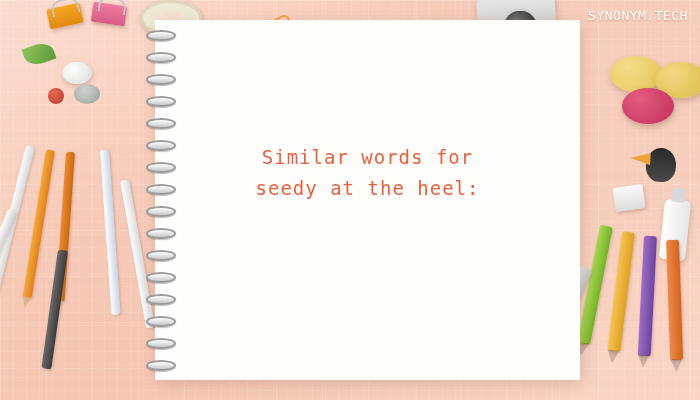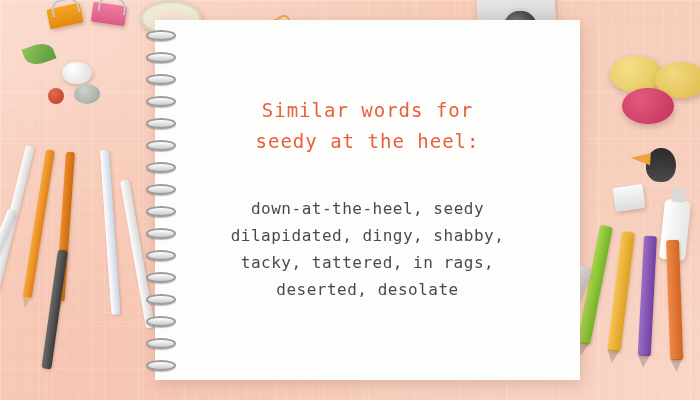--- a/index.html
+++ b/index.html
@@ -74,20 +74,21 @@
   }
 
   .paper-inner {
     position: absolute;
     inset: 0;
     display: flex;
     flex-direction: column;
     align-items: center;
     padding-top: 75px;
     box-sizing: border-box;
+    margin-top: 47px;
   }
   .headline {
     color: #e8603c;
     font-size: 19px;
     letter-spacing: 1px;
     line-height: 30px;
     text-align: center;
     white-space: pre;
   }
   .term {
@@ -313,29 +314,26 @@
   <div class="prop bottle" style="left:662px; top:200px; transform:rotate(6deg);">
     <div class="cap"></div>
   </div>
 
   <div class="prop crayon" style="left:600px; top:226px; background:linear-gradient(to right,#a8d94e,#74b229); transform:rotate(11deg);"></div>
   <div class="prop crayon" style="left:622px; top:232px; background:linear-gradient(to right,#f6c350,#dea022); transform:rotate(7deg);"></div>
   <div class="prop crayon" style="left:644px; top:236px; background:linear-gradient(to right,#9b6fc4,#6e42a0); transform:rotate(3deg);"></div>
   <div class="prop crayon" style="left:666px; top:240px; background:linear-gradient(to right,#ef8a4a,#d2641f); transform:rotate(-2deg);"></div>
   <div class="prop crayon" style="left:580px; top:268px; background:linear-gradient(to right,#e8e8e8,#c2c2c2); transform:rotate(24deg); height:100px;"></div>
 
+  <div class="brand">SYNONYM.TECH</div>
 
   <div class="paper">
     <div class="paper-inner">
       <div class="headline">Similar words for</div>
       <div class="term">seedy at the heel:</div>
-      <div class="synonyms">down-at-the-heel, seedy
-dilapidated, dingy, shabby,
-tacky, tattered, in rags,
-deserted, desolate</div>
     </div>
   </div>
 
   <div class="spiral">
     <div class="ring" style="top:10px;"></div>
     <div class="ring" style="top:32px;"></div>
     <div class="ring" style="top:54px;"></div>
     <div class="ring" style="top:76px;"></div>
     <div class="ring" style="top:98px;"></div>
     <div class="ring" style="top:120px;"></div>

